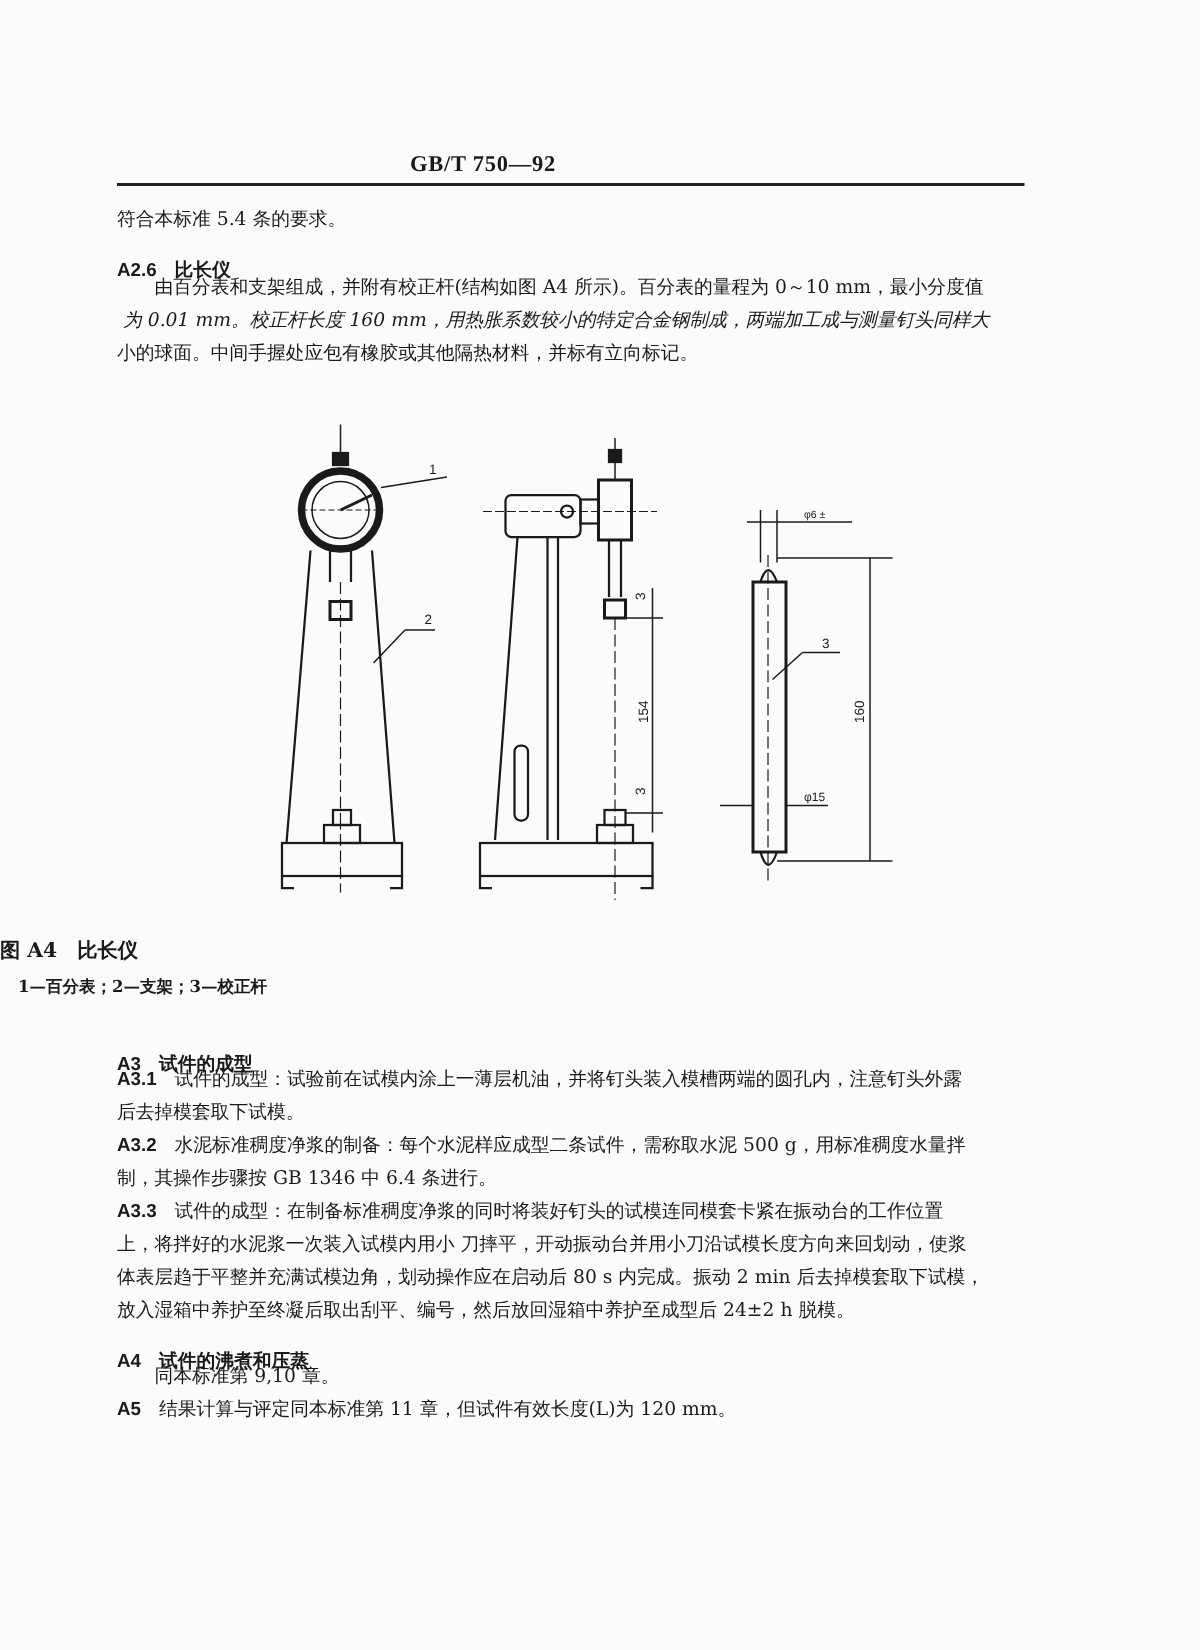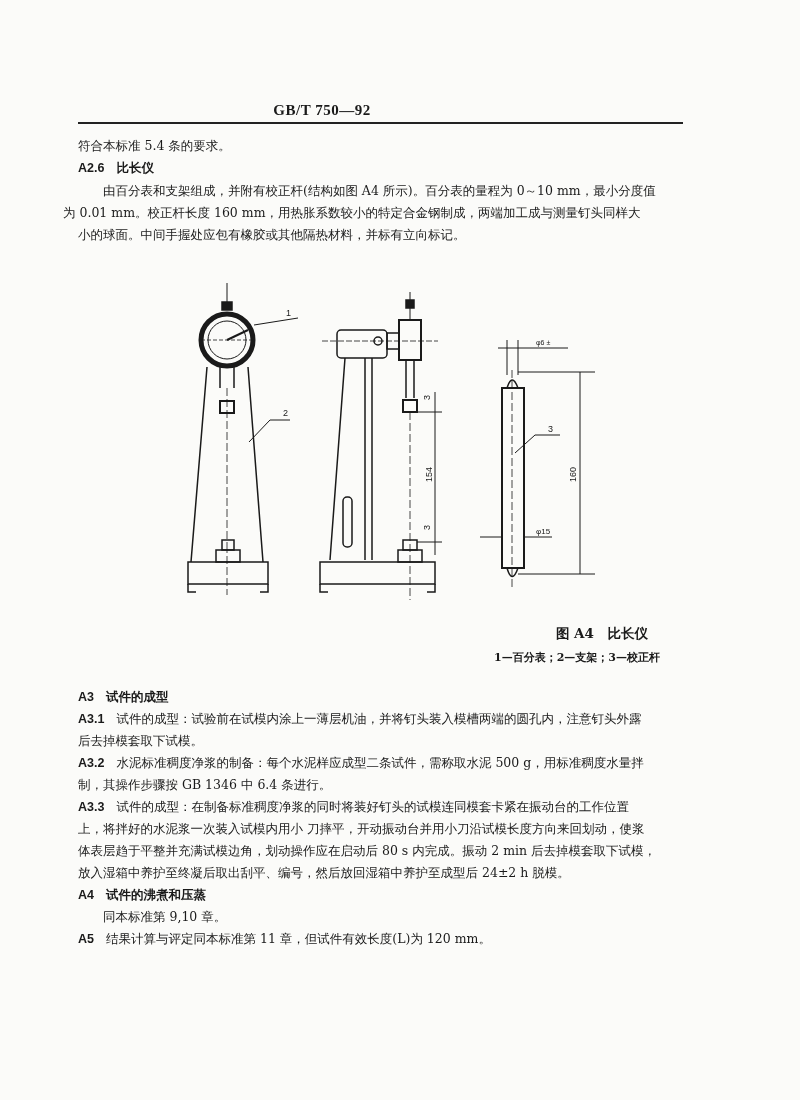--- a/index.html
+++ b/index.html
@@ -6,40 +6,40 @@
   body {
     width:800px; height:1100px; background:#fbfbf9; position:relative; overflow:hidden;
     font-family: "DejaVu Serif", "Liberation Serif", serif; color:#1a1a1a;
   }
   .header-title {
     position:absolute; top:102px; left:0; width:644px; text-align:center;
     font-family:"Liberation Serif", serif; font-weight:bold; font-size:15px; letter-spacing:0.5px;
   }
   .header-rule { position:absolute; top:122px; left:78px; width:605px; height:2px; background:#222; }
   .p { position:absolute; font-size:12.5px; line-height:22px; white-space:nowrap; }
-  .heading { font-weight:bold; }
+  .heading { font-weight:bold;margin-top:12px; }
   .sec-num { font-family:"Liberation Sans", sans-serif; font-weight:bold; margin-right:12px; }
   .figure { position:absolute; left:180px; top:280px; width:440px; height:320px; }
-  .caption { position:absolute; left:0; width:648px; text-align:right; }
+  .caption { position:absolute; left:0; width:648px; text-align:left; }
   .cap1 { top:625px; font-size:13.5px; font-weight:bold; }
   .cap2 { top:650px; font-size:11px; font-weight:bold;padding-left:12px; }
   svg text { font-family:"Liberation Sans", sans-serif; }
 </style>
 </head>
 <body>
 
 <div class="header-title">GB/T 750—92</div>
 <div class="header-rule"></div>
 
 <div class="p" style="left:78px;top:135px;">符合本标准 5.4 条的要求。</div>
 <div class="p heading" style="left:78px;top:157px;">
   <span class="sec-num">A2.6</span><span>比长仪</span>
 </div>
 <div class="p" style="left:103px;top:180px;">由百分表和支架组成，并附有校正杆(结构如图 A4 所示)。百分表的量程为 0～10 mm，最小分度值</div>
-<div class="p" style="left:63px;top:202px;">为 0.01 mm。校正杆长度 160 mm，用热胀系数较小的特定合金钢制成，两端加工成与测量钉头同样大</div>
+<div class="p" style="left:82px;top:202px;font-style:italic;">为 0.01 mm。校正杆长度 160 mm，用热胀系数较小的特定合金钢制成，两端加工成与测量钉头同样大</div>
 <div class="p" style="left:78px;top:224px;">小的球面。中间手握处应包有橡胶或其他隔热材料，并标有立向标记。</div>
 
 <svg class="figure" viewBox="180 280 440 320" width="440" height="320" stroke="#1a1a1a" fill="none" stroke-width="1.5">
 
   <line x1="227" y1="283" x2="227" y2="302" stroke-width="1"></line>
   <rect x="222" y="302" width="10" height="8" fill="#1a1a1a"></rect>
   <circle cx="227" cy="340" r="26" stroke-width="5"></circle>
   <circle cx="227" cy="340" r="19" stroke-width="1"></circle>
   <line x1="227" y1="340" x2="248" y2="330" stroke-width="2"></line>
   <line x1="201" y1="340" x2="253" y2="340" stroke-width="0.8" stroke-dasharray="4,2"></line>

